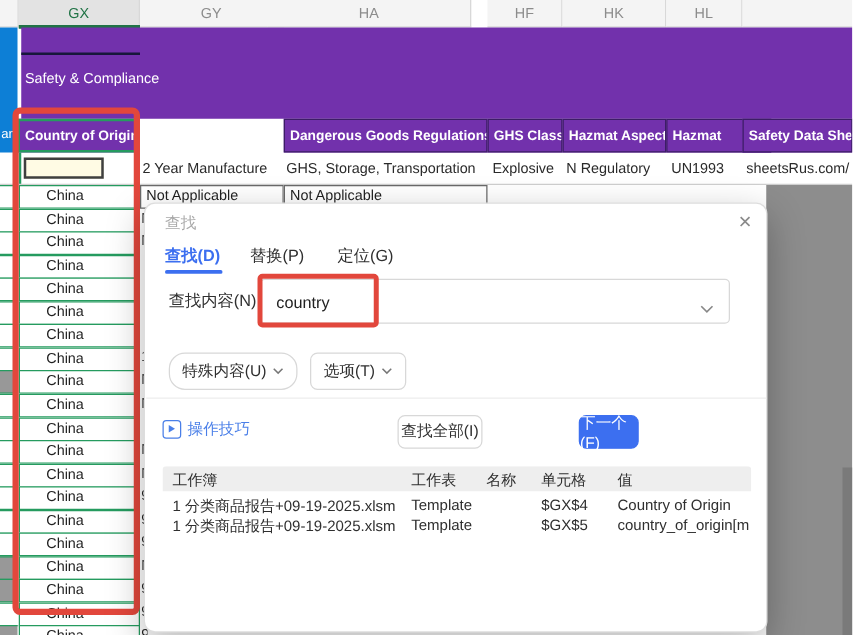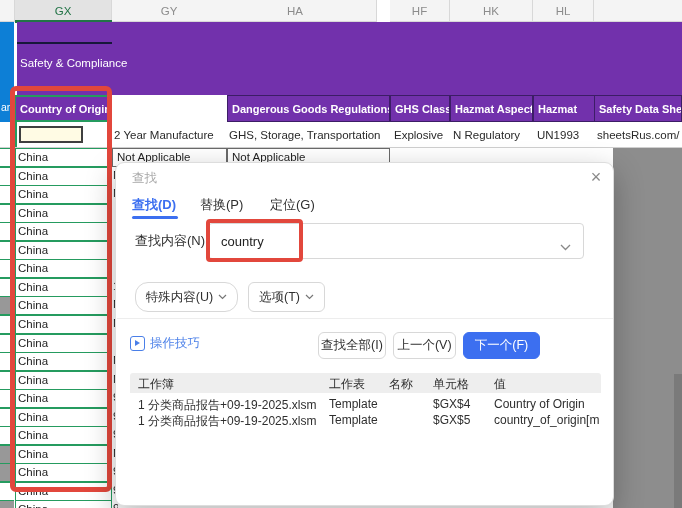--- a/index.html
+++ b/index.html
@@ -23,21 +23,21 @@
   .hcell.gxsel{border:2px solid var(--cellgreen);}
 
   
   .r4{top:122px;height:26px;font-size:11.5px;color:#2a2a2a;display:flex;align-items:center;white-space:nowrap;overflow:hidden;}
   .r4-border{left:0;top:147px;width:682px;height:1px;background:#cfcfcf;}
   .r4-gx{left:15px;top:122px;width:97px;height:26px;border-left:2px solid var(--cellgreen);border-right:2px solid var(--cellgreen);}
   .yellow-cell{left:19px;top:126px;width:64px;height:17px;background:#fffbe4;border:2px solid #3f3f3f;}
 
   
   .cell-gx{left:15px;width:97px;height:19px;background:#fff;border:1px solid var(--cellgreen);
-           font-size:11.5px;color:#1f1f1f;line-height:17px;padding-left:2px;overflow:hidden;}
+           font-size:11.5px;color:#1f1f1f;line-height:17px;padding-left:21px;overflow:hidden;}
   .cell-sliver{left:0;width:14px;height:19px;background:#fff;border-top:1px solid var(--cellgreen);border-bottom:1px solid var(--cellgreen);}
   .cell-sliver.gray{background:#989898;}
   .cell-frag{left:113px;width:5px;height:19px;font-size:11.5px;color:#1f1f1f;line-height:17px;overflow:hidden;}
   .cell-plain{top:148px;height:19px;background:#fff;border:1px solid #6a6a6a;font-size:11.5px;color:#1f1f1f;
               line-height:17px;padding-left:4px;overflow:hidden;white-space:nowrap;}
 
   
   .grayzone{left:613px;top:148px;width:69px;height:360px;background:#8d8d8d;}
   .grayzone-dark{left:674px;top:374px;width:8px;height:134px;background:#7a7a7a;}
 
@@ -212,22 +212,21 @@
     </div>
 
     <div class="abs divider"></div>
 
     <div class="abs tips">
       <span class="tips-icon"></span>
       <span>操作技巧</span>
     </div>
 
     <div class="abs btn" style="left:202px;width:68px;">查找全部(I)</div>
-    <div class="abs btn" style="left:277px;width:63px;">上一个(V)</div>
-    <div class="abs btn primary" style="left:347px;width:77px;">下一个(F)</div>
+    <div class="abs btn primary" style="left:347px;width:48px;">下一个(F)</div>
 
     <div class="abs results">
       <div class="res-head">
         <span style="left:8px;">工作簿</span>
         <span style="left:199px;">工作表</span>
         <span style="left:259px;">名称</span>
         <span style="left:303px;">单元格</span>
         <span style="left:364px;">值</span>
       </div>
       <div class="res-row">

